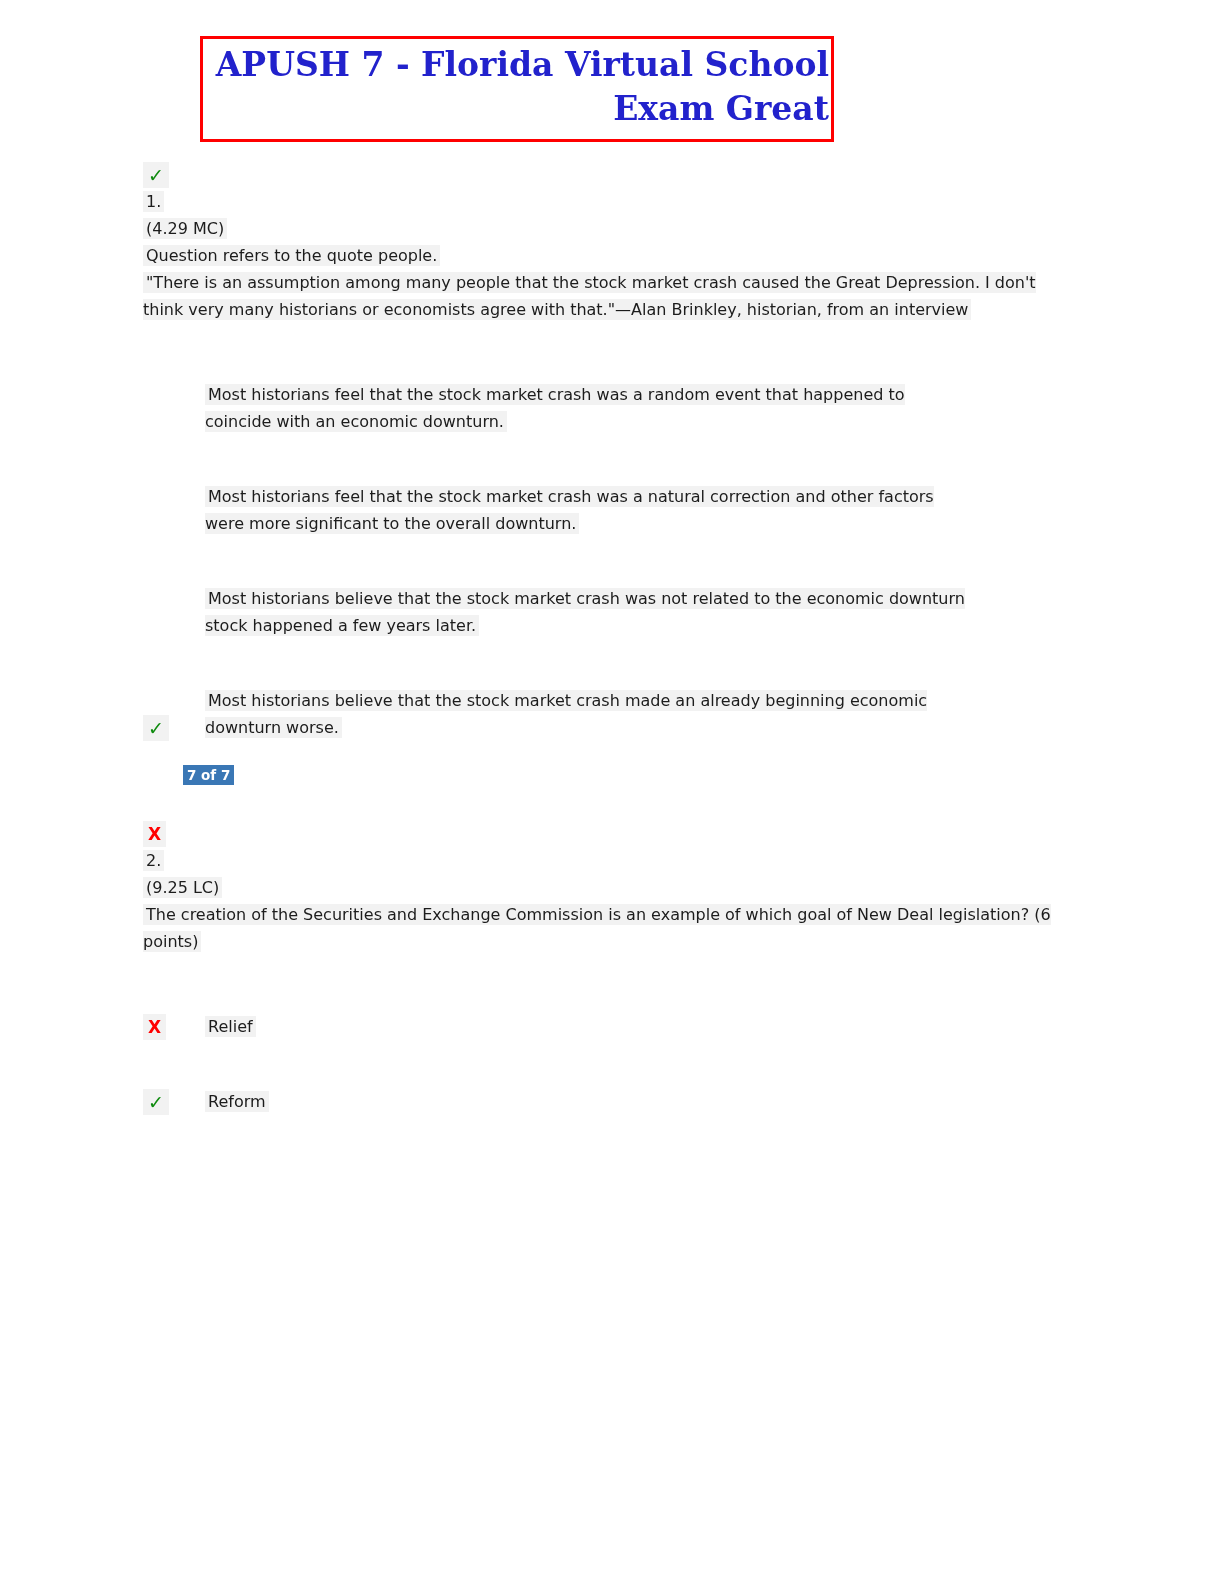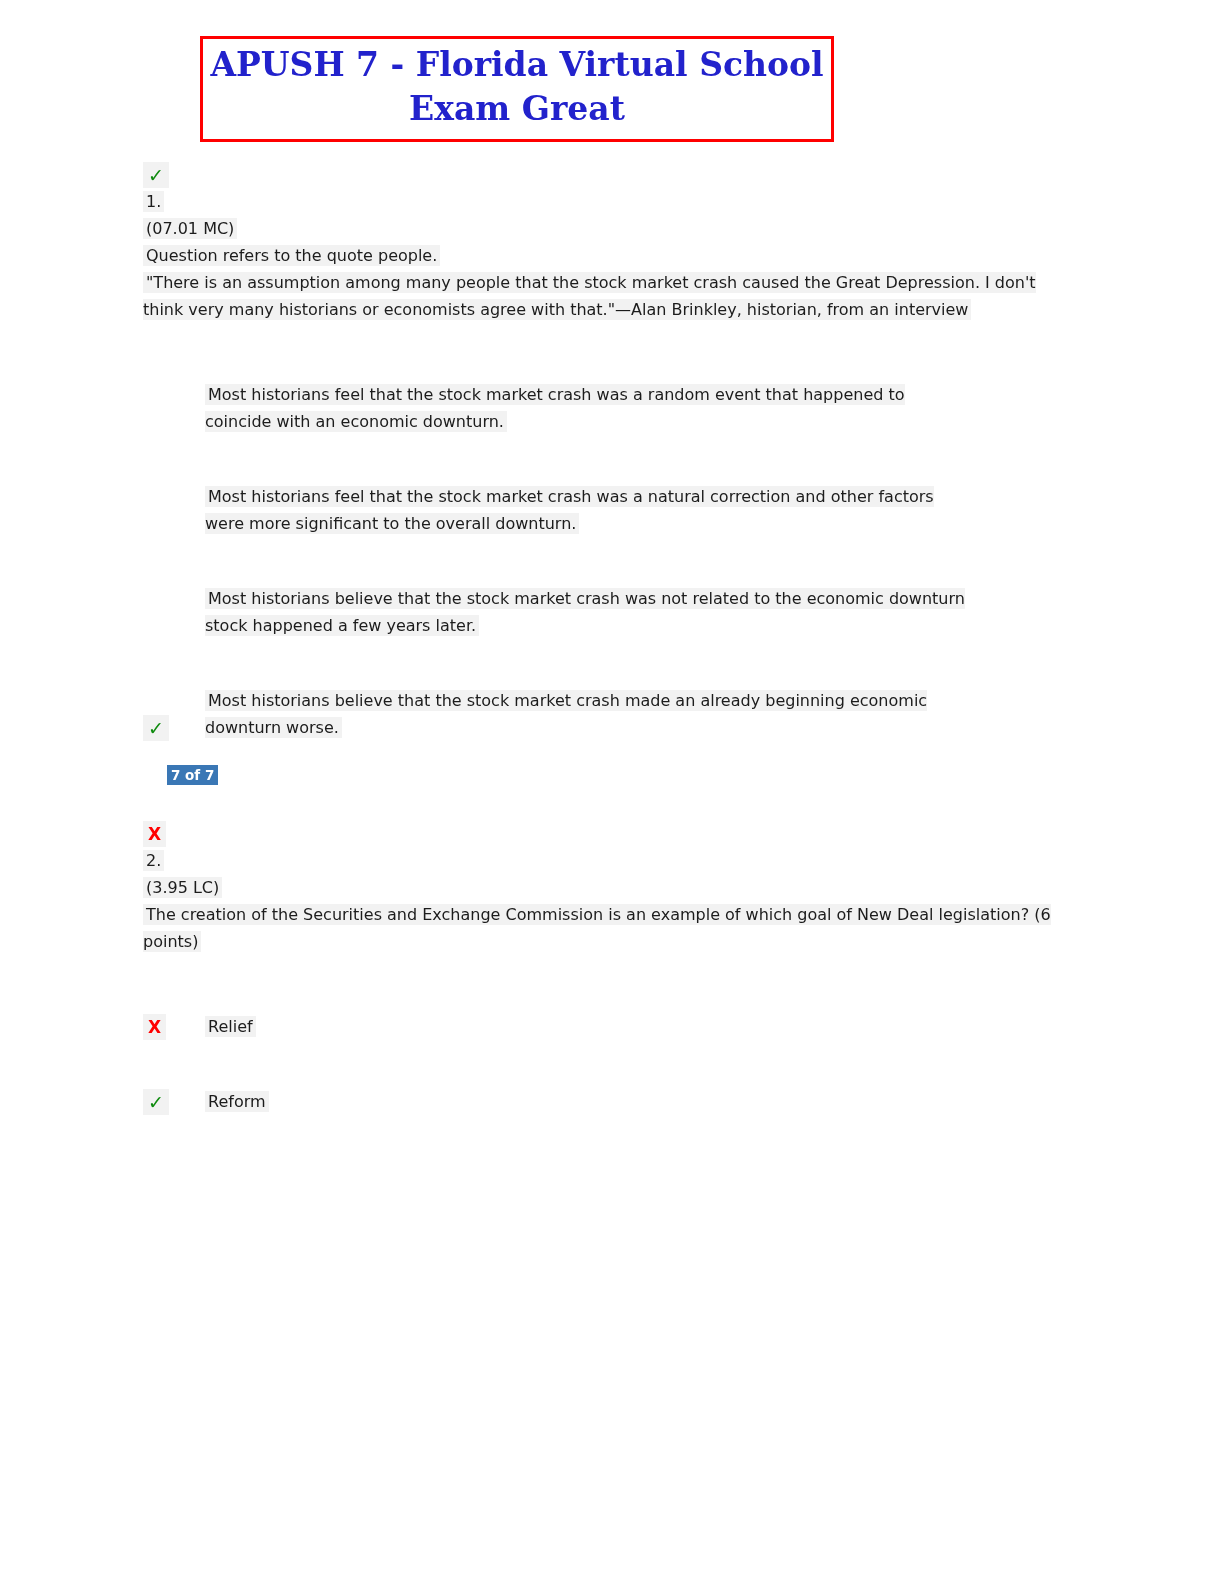--- a/index.html
+++ b/index.html
@@ -13,21 +13,21 @@
     font-size: 16px;
     color: #1c1c1c;
     padding: 36px 56px 0 143px;
     overflow: hidden;
   }
   
   .title-box {
     margin-left: 57px;
     width: 634px;
     border: 3px solid #ff0000;
-    text-align: center;
+    text-align: right;
     padding: 4px 2px 8px 2px;
   }
   .title-line {
     font-family: "DejaVu Serif", "Liberation Serif", serif;
     font-weight: bold;
     font-size: 33px;
     line-height: 44px;
     color: #2222cc;
     white-space: nowrap;
   }
@@ -53,21 +53,21 @@
   .q-prompt { margin-top: 38px; max-width: 932px; }
   
   .option-row { display: flex; align-items: flex-end; }
   .option-row.first { margin-top: 58px; }
   .option-row.gap   { margin-top: 48px; }
   .option-marker { width: 62px; flex: none; }
   .option-text { max-width: 762px; }
   
   .score-badge {
     display: inline-block;
-    margin-left: 24px;
+    margin-left: 40px;
     margin-top: 24px;
     background: #3a77b5;
     color: #ffffff;
     font-weight: bold;
     font-size: 13.5px;
     line-height: 16px;
     padding: 2px 4px;
   }
   .q2-result { margin-top: 36px; }
 </style>
@@ -82,21 +82,21 @@
   </div>
 
   <div>
 
     <div class="q-result">
       <span class="result-icon correct">✓</span>
     </div>
 
     <p class="text-line q-number"><span class="hl">1.</span></p>
 
-    <p class="text-line q-code"><span class="hl">(07.01 MC)</span></p>
+    <p class="text-line q-code"><span class="hl">(4.29 MC)</span></p>
 
     <p class="text-line q-intro"><span class="hl">Question refers to the quote people.</span></p>
 
     <p class="text-line q-quote"><span class="hl">"There is an assumption among many people that the stock market crash caused the Great Depression. I don't think very many historians or economists agree with that."—Alan Brinkley, historian, from an interview</span></p>
 
 
     <div class="option-row first">
       <div class="option-marker"></div>
       <p class="text-line option-text"><span class="hl">Most historians feel that the stock market crash was a random event that happened to coincide with an economic downturn.</span></p>
     </div>
@@ -125,21 +125,21 @@
   </div>
 
   <div>
 
     <div class="q2-result">
       <span class="result-icon incorrect">X</span>
     </div>
 
     <p class="text-line q-number"><span class="hl">2.</span></p>
 
-    <p class="text-line q-code"><span class="hl">(3.95 LC)</span></p>
+    <p class="text-line q-code"><span class="hl">(9.25 LC)</span></p>
 
     <p class="text-line q-prompt"><span class="hl">The creation of the Securities and Exchange Commission is an example of which goal of New Deal legislation? (6 points)</span></p>
 
     <div class="option-row first">
       <div class="option-marker">
         <span class="result-icon incorrect">X</span>
       </div>
       <p class="text-line option-text"><span class="hl">Relief</span></p>
     </div>
 

